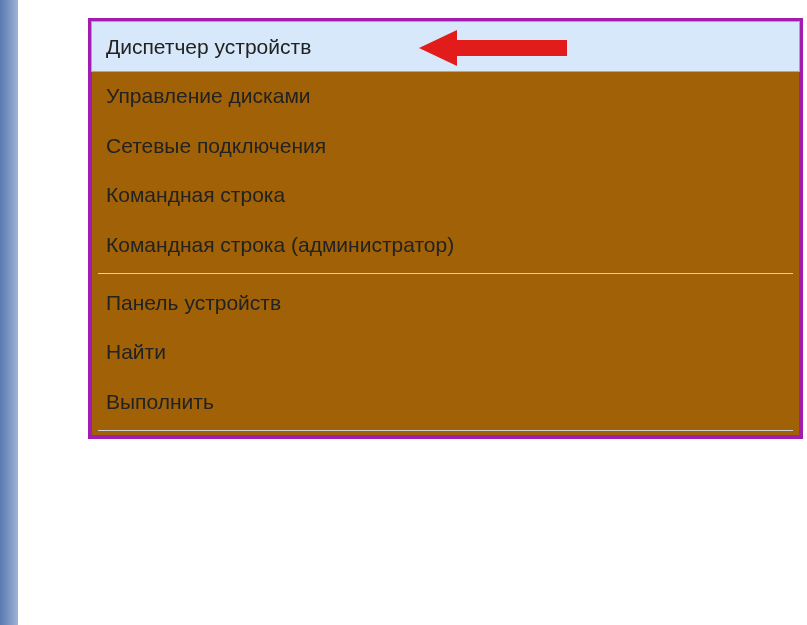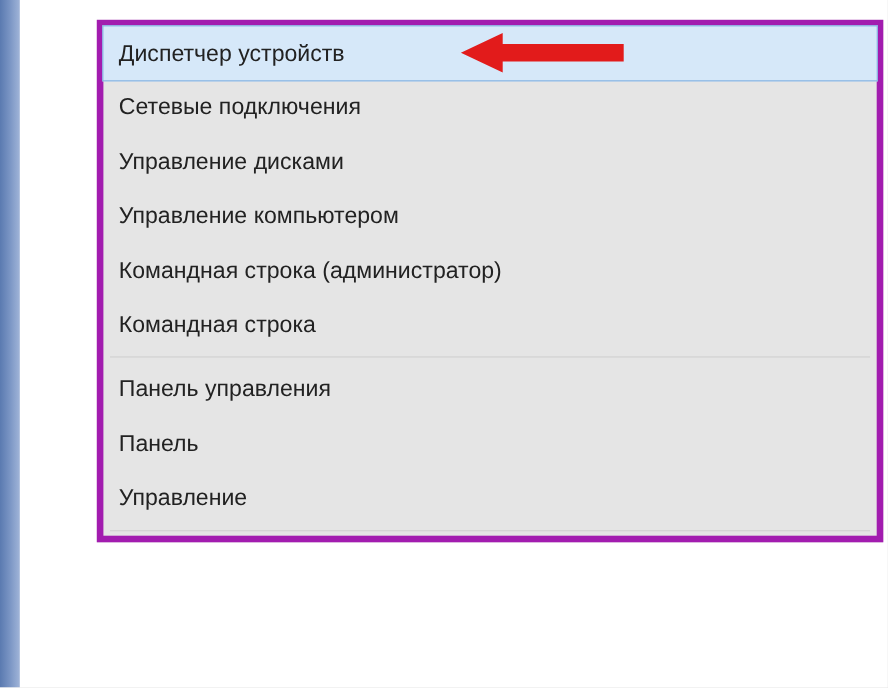--- a/index.html
+++ b/index.html
@@ -21,22 +21,22 @@
       top: 0;
       width: 18px;
       height: 100%;
       background: linear-gradient(to right, #5a7ab0 0%, #7a95c4 50%, #a0b4d8 100%);
     }
     .menu-container {
       position: absolute;
       left: 88px;
       top: 18px;
       right: 4px;
-      border: 6px solid #a21caf;
-      background: #e5e5e5;
+      border: 4px solid #a21caf;
+      background: #a16207;
     }
     .menu-item {
       padding: 10px 14px;
       font-size: 21px;
       color: #222;
       cursor: pointer;
       line-height: 1.4;
     }
     .menu-item.highlighted {
       background: #d6e8f9;
@@ -61,29 +61,28 @@
       display: block;
     }
   </style>
 </head>
 <body>
 
 <div class="left-strip"></div>
 
 <div class="menu-container">
   <div class="menu-item highlighted">Диспетчер устройств</div>
+  <div class="menu-item">Управление дисками</div>
   <div class="menu-item">Сетевые подключения</div>
-  <div class="menu-item">Управление дисками</div>
-  <div class="menu-item">Управление компьютером</div>
+  <div class="menu-item">Командная строка</div>
   <div class="menu-item">Командная строка (администратор)</div>
-  <div class="menu-item">Командная строка</div>
   <div class="separator"></div>
-  <div class="menu-item">Панель управления</div>
-  <div class="menu-item">Панель</div>
-  <div class="menu-item">Управление</div>
+  <div class="menu-item">Панель устройств</div>
+  <div class="menu-item">Найти</div>
+  <div class="menu-item">Выполнить</div>
   <div class="separator"></div>
 </div>
 
 <div class="arrow-annotation">
   <svg width="150" height="40" viewBox="0 0 150 40">
     <g fill="#e21b1b">
       <polygon points="0,20 38,2 38,12 148,12 148,28 38,28 38,38"></polygon>
     </g>
   </svg>
 </div>

